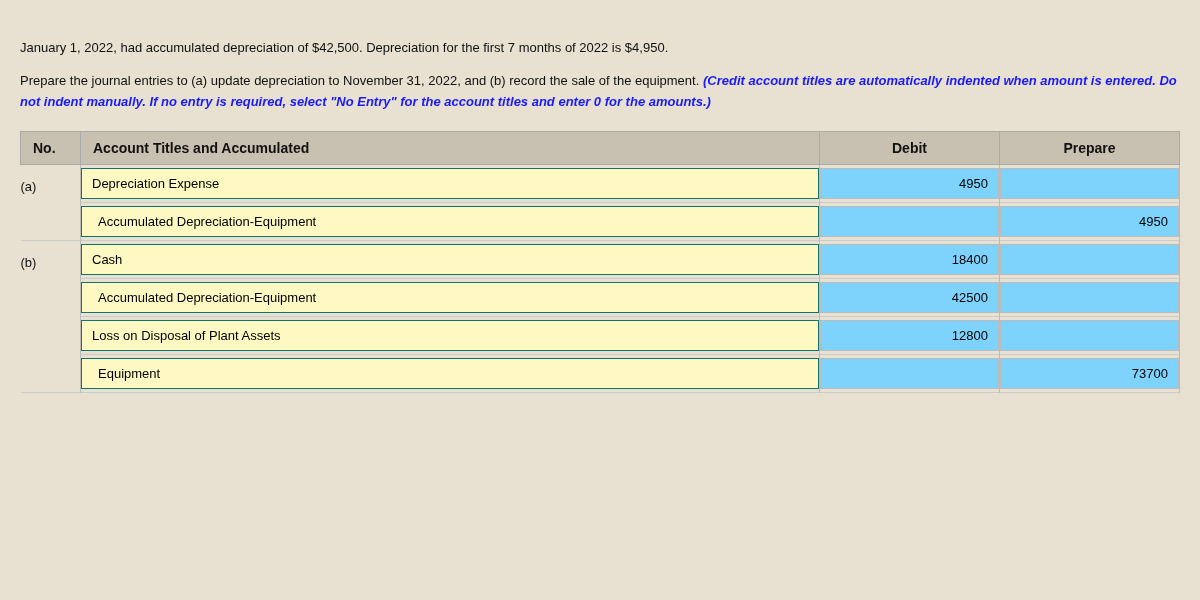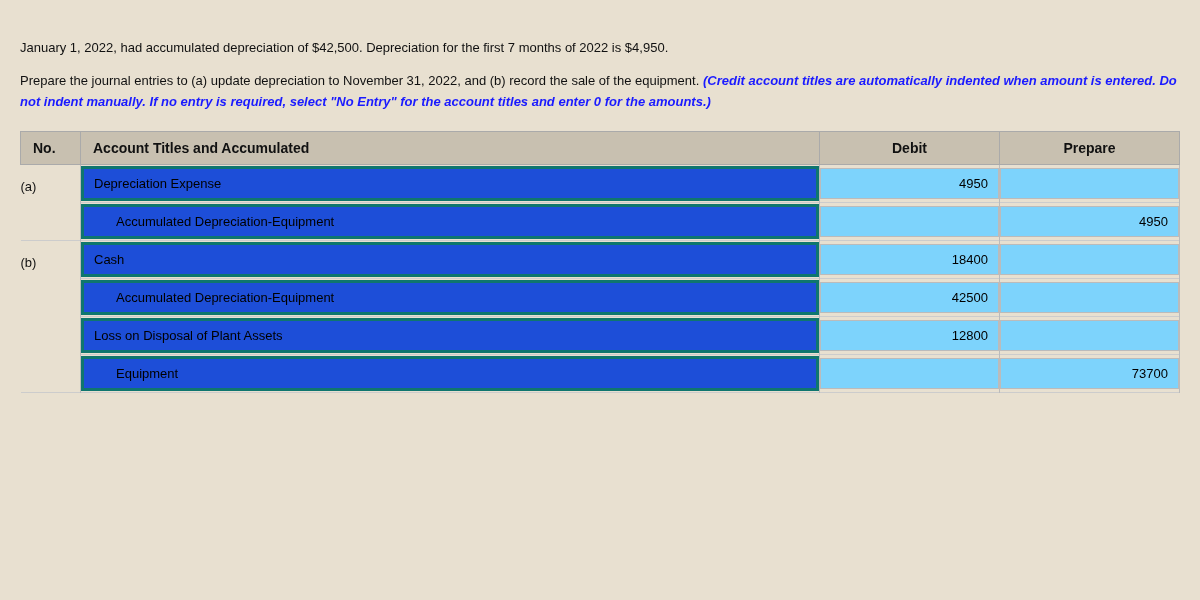--- a/index.html
+++ b/index.html
@@ -58,29 +58,29 @@
       vertical-align: middle;
       font-weight: normal;
       font-size: 13px;
     }
     .account-cell {
       padding: 4px 6px;
       vertical-align: middle;
     }
     .account-input {
       width: 100%;
-      border: 3px solid #0f766e;
-      background: #1d4ed8;
+      border: 1px solid #0f766e;
+      background: #fef9c3;
       padding: 7px 10px;
       font-size: 13px;
       font-family: Arial, sans-serif;
       outline: none;
     }
     .account-input.indented {
-      padding-left: 32px;
+      padding-left: 16px;
     }
     .amount-cell {
       width: 180px;
       padding: 4px 6px;
       vertical-align: middle;
     }
     .amount-input {
       width: 100%;
       border: 1px solid #bbb;
       background: #7dd3fc;

